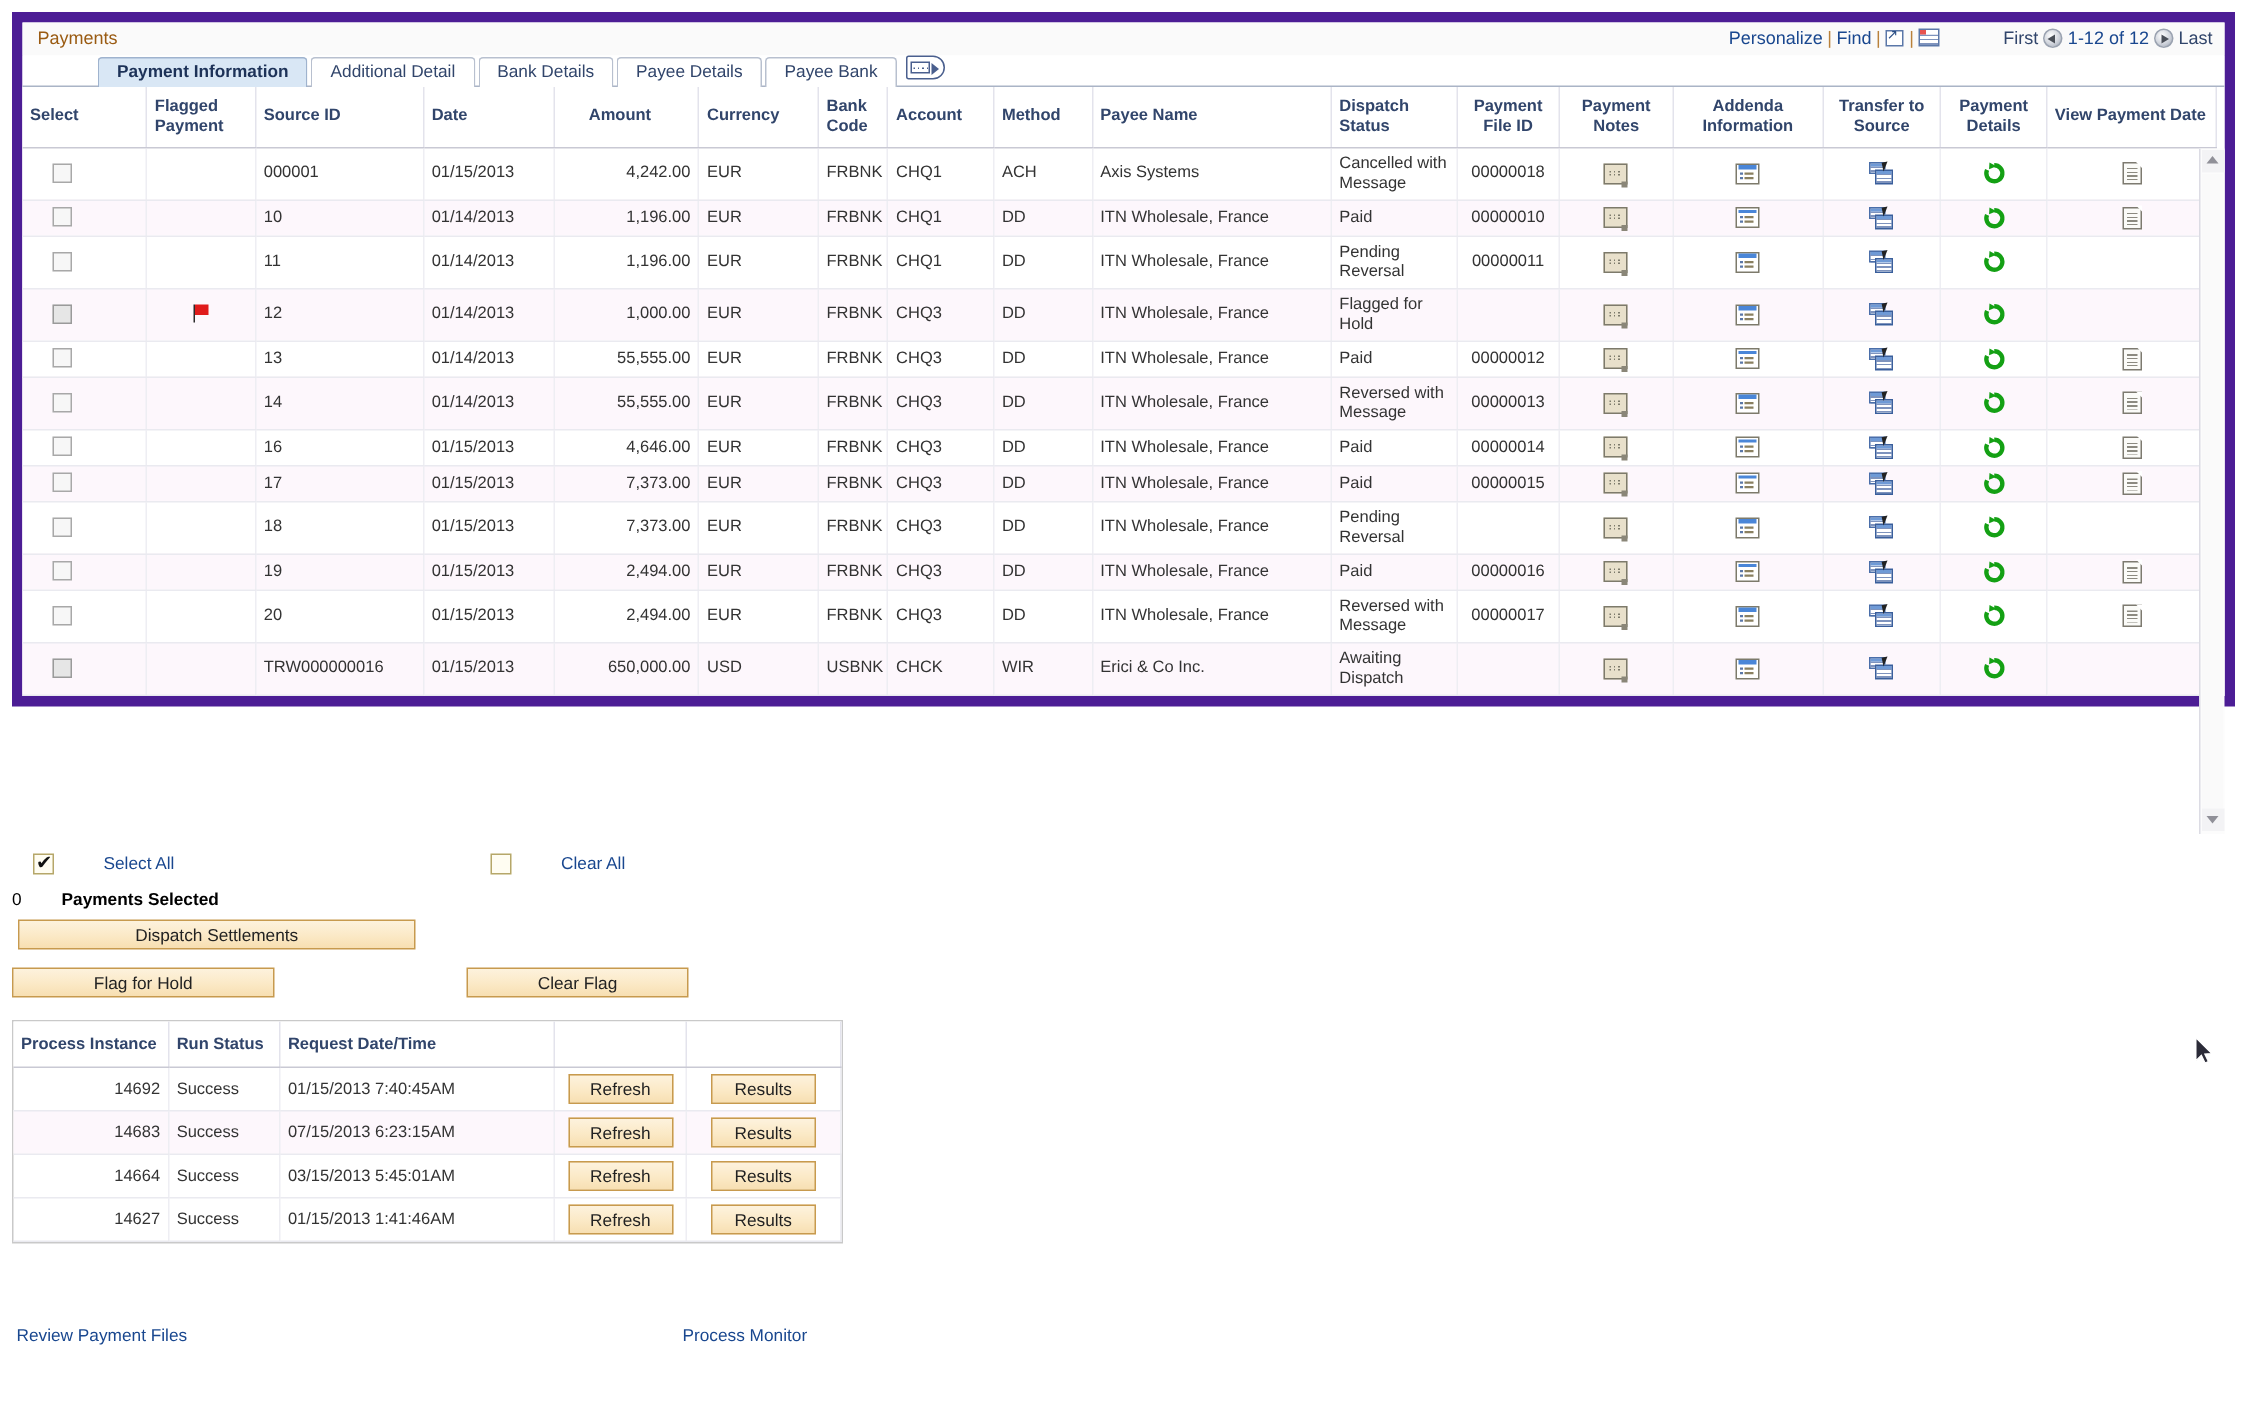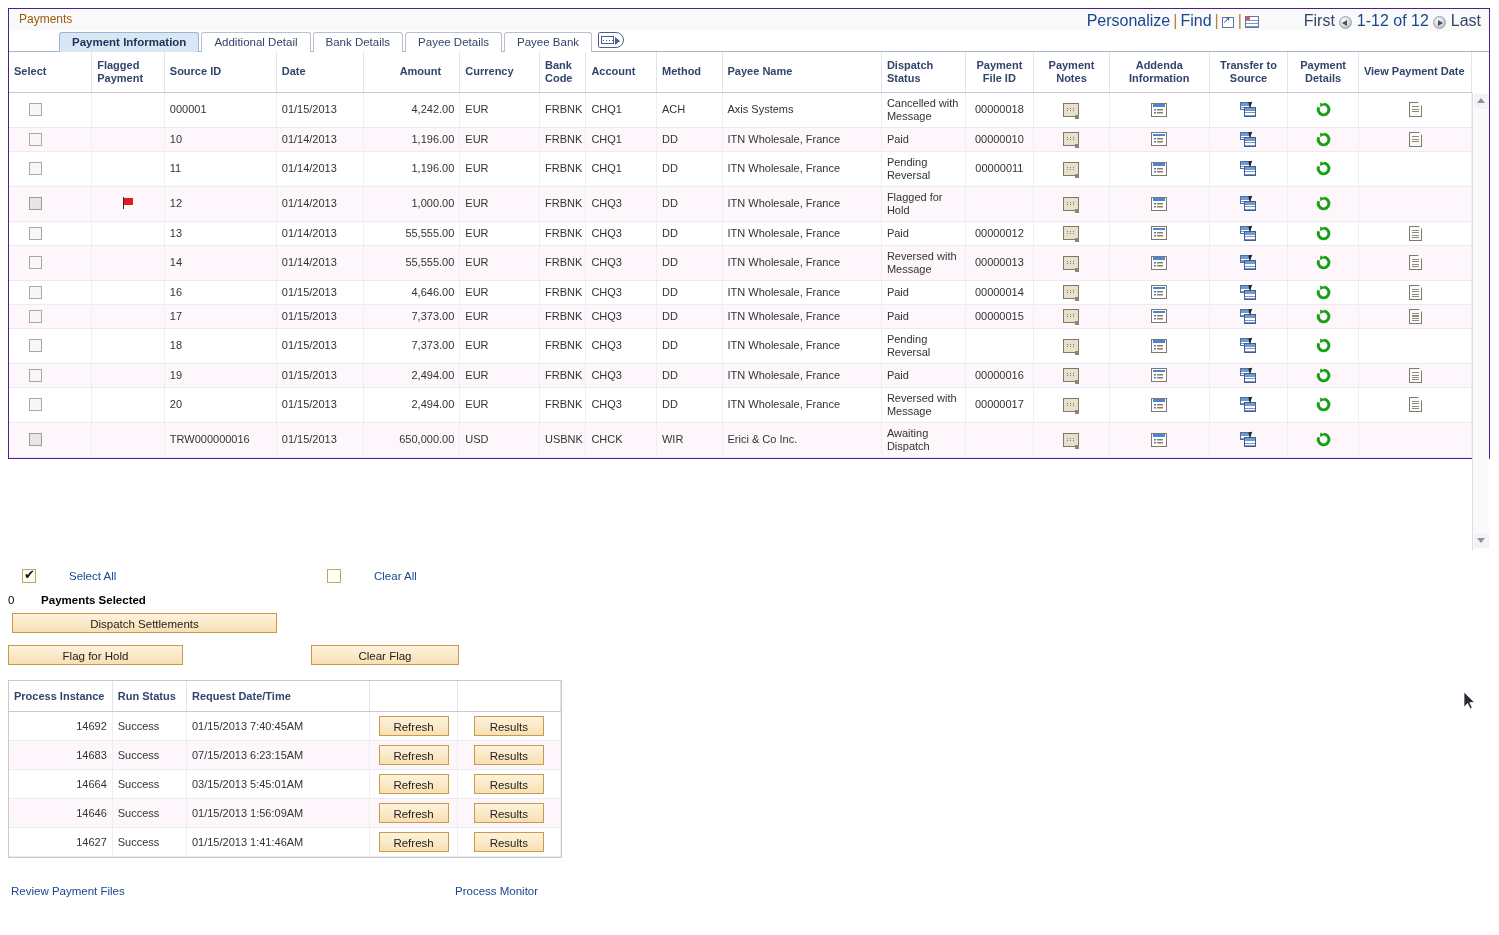--- a/index.html
+++ b/index.html
@@ -17,21 +17,21 @@
     overflow: hidden;
     background: #ffffff;
   }
 
   
   .groupbox {
     position: absolute;
     left: 8px;
     top: 8px;
     width: 1482px;
-    border: 1px solid #4c1d95;
+    border: 7px solid #4c1d95;
     background: #ffffff;
     box-sizing: border-box;
   }
   .gb-header {
     position: relative;
     height: 22px;
     background: #fafafa;
     border-bottom: 0px;
     padding-left: 10px;
     box-sizing: border-box;
@@ -41,21 +41,21 @@
     left: 10px;
     top: 3px;
     font-size: 12px;
     color: #9a5b12;
     font-family: "Liberation Sans", sans-serif;
   }
   .gb-nav {
     position: absolute;
     right: 8px;
     top: 3px;
-    font-size: 16px;
+    font-size: 12px;
     color: #31456b;
     white-space: nowrap;
   }
   .gb-nav a {
     color: #19478f;
     text-decoration: none;
   }
   .gb-nav .sep { color: #b9813a; padding: 0 3px; }
 
   .icon-newwin {
@@ -197,21 +197,21 @@
     font-size: 11px;
     text-align: left;
     vertical-align: middle;
     padding: 4px 5px;
     border-right: 1px solid #e3e3ec;
     border-bottom: 1px solid #c9c9d4;
     height: 40px;
     box-sizing: border-box;
     line-height: 13px;
   }
-  table.grid th.num { text-align: center; padding-left: 23px; }
+  table.grid th.num { text-align: left; padding-left: 23px; }
   table.grid th.ctr { text-align: center; }
   table.grid td {
     border-right: 1px solid #eeeef3;
     border-bottom: 1px solid #eaeaf0;
     padding: 4px 5px;
     vertical-align: middle;
     color: #333333;
     font-size: 11px;
     box-sizing: border-box;
     line-height: 13px;
@@ -988,27 +988,20 @@
             <td class="ctr"><button class="psbtn" style="width:70px;">Refresh</button></td>
             <td class="ctr"><button class="psbtn" style="width:70px;">Results</button></td>
           </tr>
           <tr class="">
             <td class="num">14664</td>
             <td>Success</td>
             <td>03/15/2013 5:45:01AM</td>
             <td class="ctr"><button class="psbtn" style="width:70px;">Refresh</button></td>
             <td class="ctr"><button class="psbtn" style="width:70px;">Results</button></td>
           </tr>
-          <tr class="alt">
-            <td class="num">14646</td>
-            <td>Success</td>
-            <td>01/15/2013 1:56:09AM</td>
-            <td class="ctr"><button class="psbtn" style="width:70px;">Refresh</button></td>
-            <td class="ctr"><button class="psbtn" style="width:70px;">Results</button></td>
-          </tr>
           <tr class="">
             <td class="num">14627</td>
             <td>Success</td>
             <td>01/15/2013 1:41:46AM</td>
             <td class="ctr"><button class="psbtn" style="width:70px;">Refresh</button></td>
             <td class="ctr"><button class="psbtn" style="width:70px;">Results</button></td>
           </tr>
         </tbody>
     </table>
   </div>

